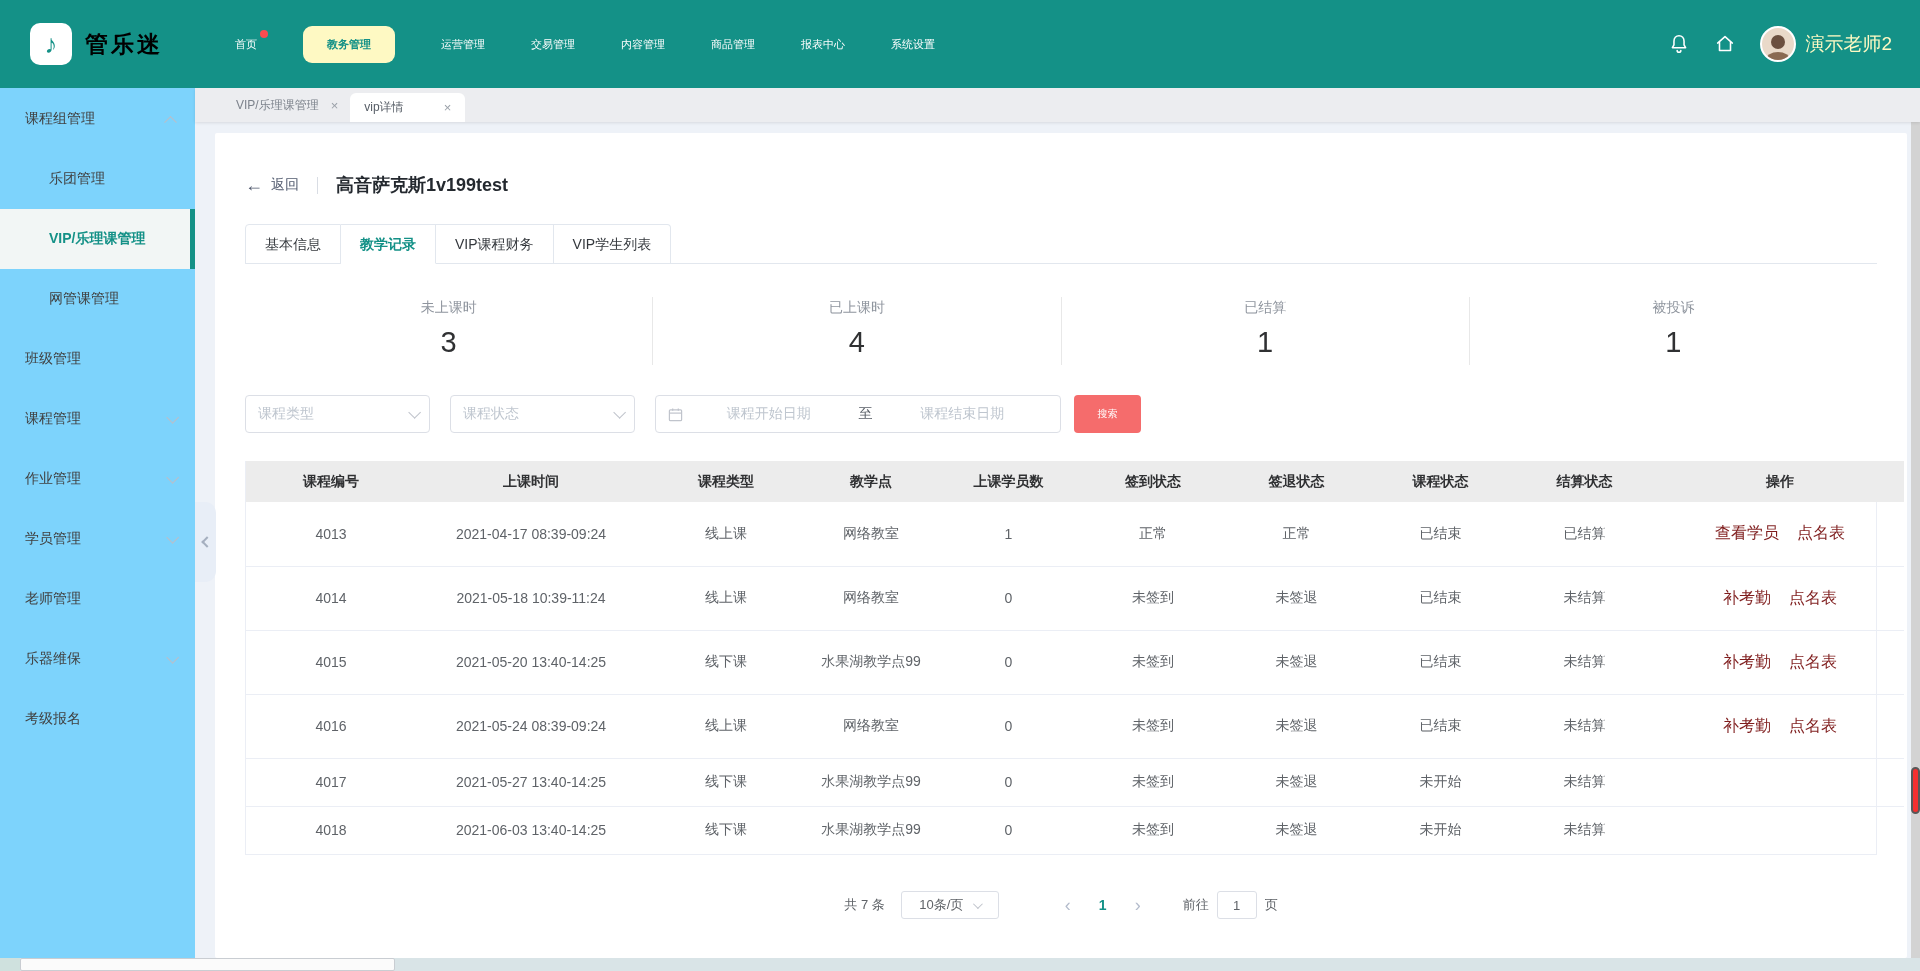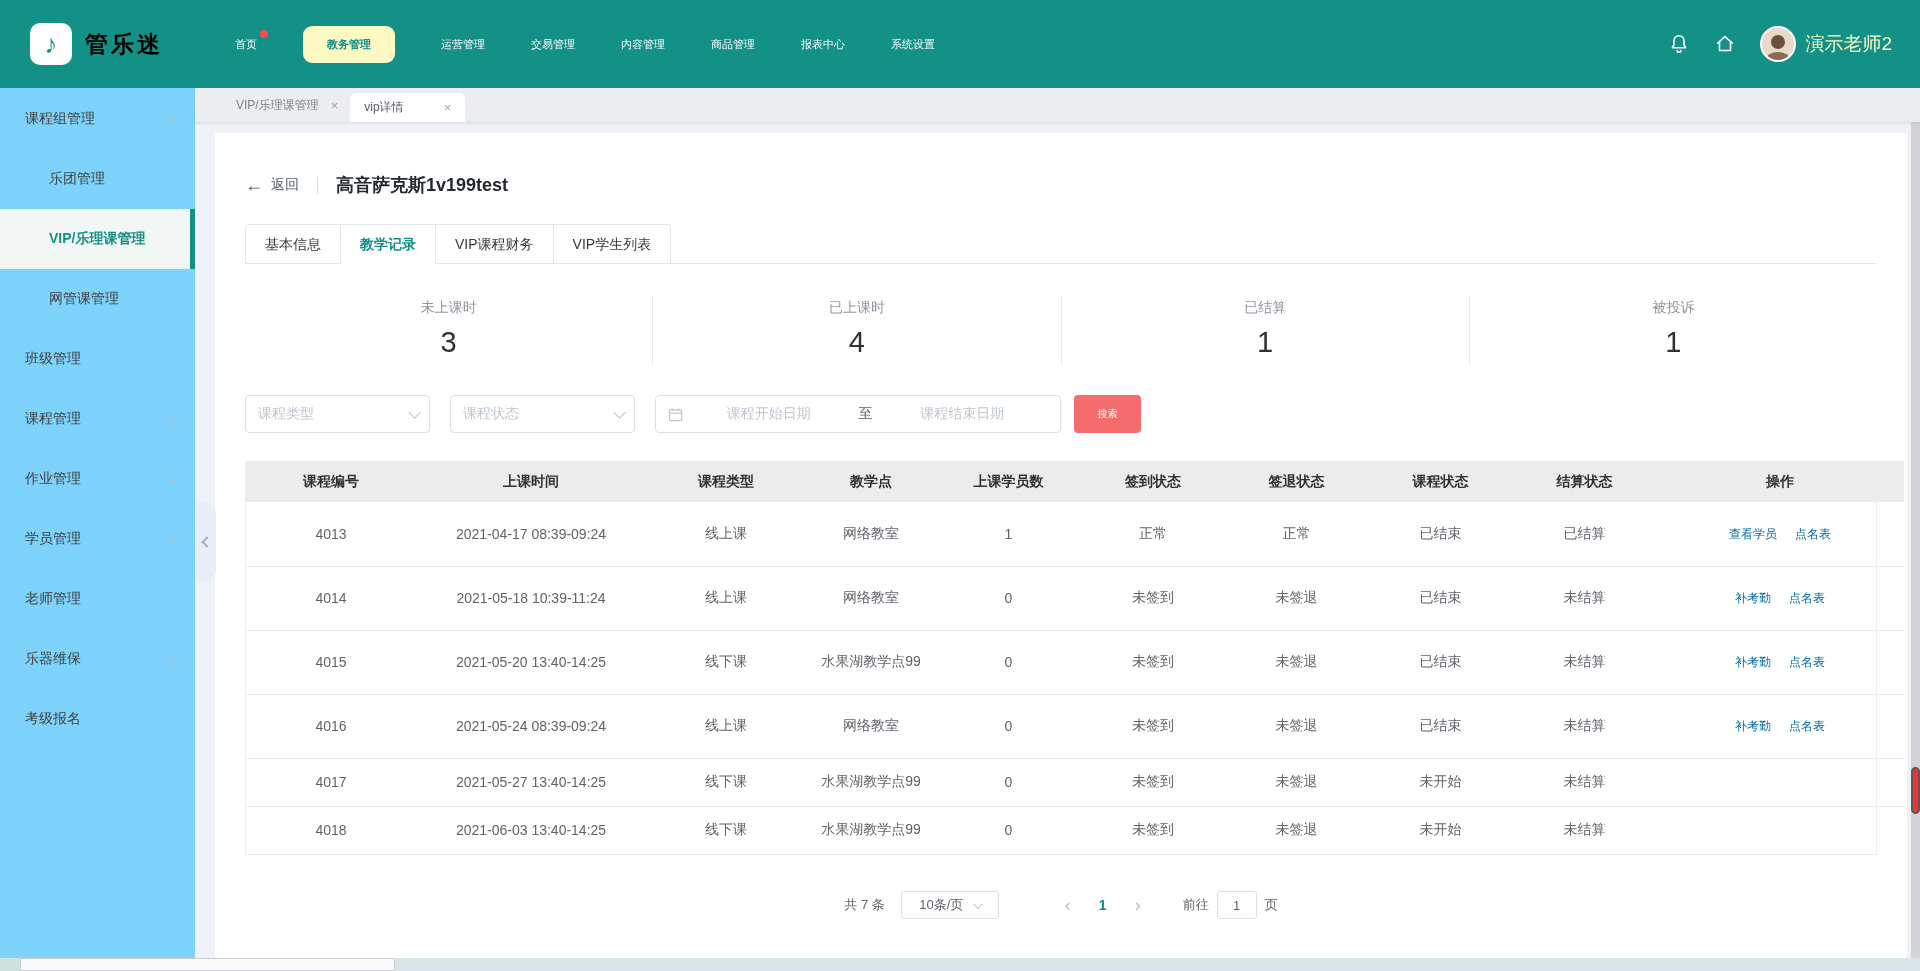--- a/index.html
+++ b/index.html
@@ -99,21 +99,21 @@
     border:none; border-radius:4px; font-size:10px; cursor:pointer;
     font-family:"Liberation Sans","DejaVu Sans",sans-serif; }
 
   .table-wrap { margin-top:28px; border:1px solid #ebeef5; border-top:none; }
   table { width:100%; border-collapse:collapse; table-layout:fixed; }
   th { background:#ececec; height:41px; font-size:14px; color:#303133; font-weight:bold; }
   td { height:48px; text-align:center; font-size:14px; color:#5f6368;
     border-bottom:1px solid #ebeef5; overflow:hidden; white-space:nowrap; }
   tr.tall td { height:64px; }
   tr:last-child td { border-bottom:none; }
-  .link { color:#0369a1; margin:0 9px; cursor:pointer; text-decoration:none; font-size:12px; }
+  .link { color:#7f1d1d; margin:0 9px; cursor:pointer; text-decoration:none; font-size:16px; }
 
   .pagination { margin-top:36px; display:flex; align-items:center; justify-content:center;
     font-size:13px; color:#5f6368; }
   .pg-total { margin-right:16px; }
   .pg-size { width:98px; height:28px; border:1px solid #dcdfe6; border-radius:3px;
     display:flex; align-items:center; justify-content:center; color:#5f6368;
     background:#fff; cursor:pointer; }
   .pg-size .chev { width:7px; height:7px; margin-left:10px; transform:rotate(45deg) translateY(-2px); }
   .pg-arrow { color:#b4bccc; font-size:18px; cursor:pointer; padding:0 4px; }
   .pg-prev { margin-left:62px; }

